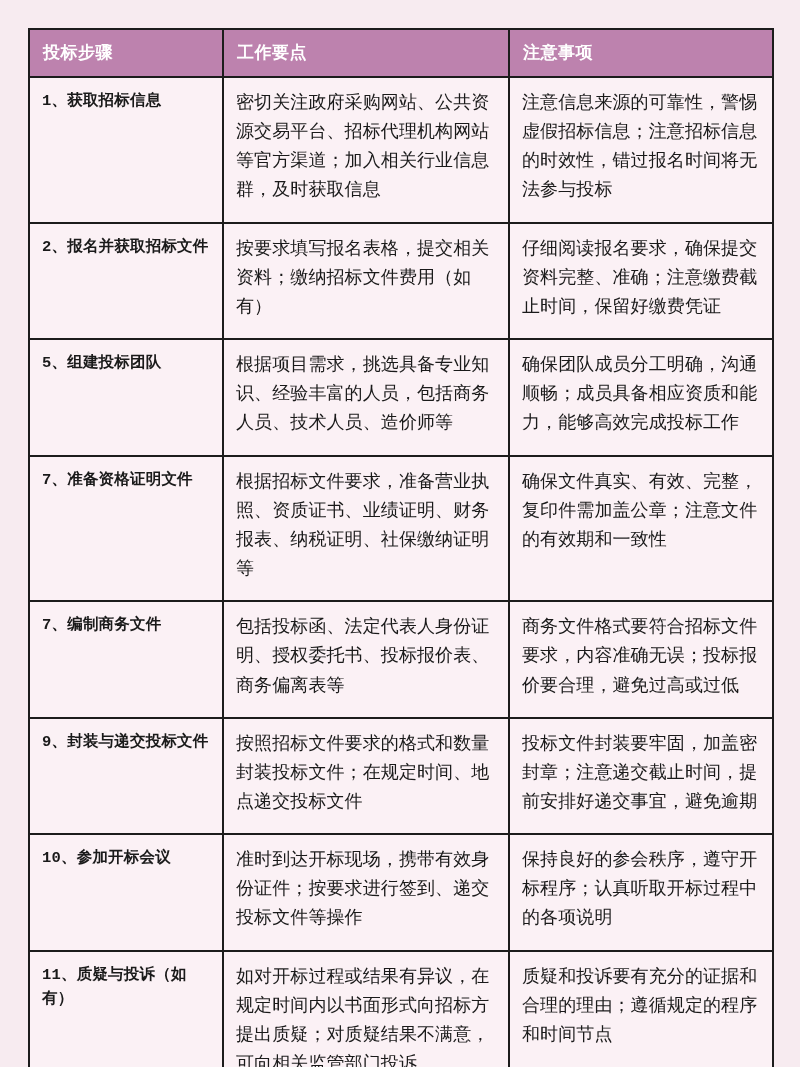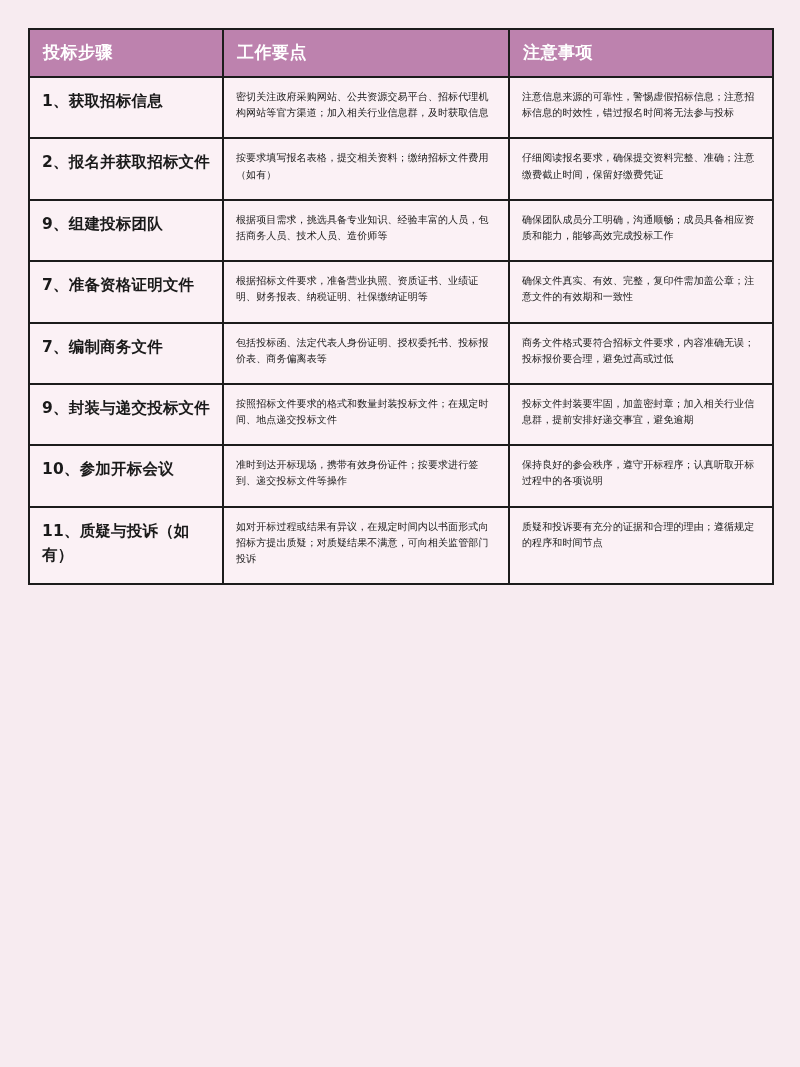--- a/index.html
+++ b/index.html
@@ -48,30 +48,31 @@
     border: 2px solid #1c1c1c;
     letter-spacing: 0.5px;
     vertical-align: middle;
   }
   tbody td {
     border: 2px solid #1c1c1c;
     background: #fbf1f5;
     vertical-align: top;
     padding: 11px 12px 16px 12px;
     color: #1a1a1a;
+    font-family: Liberation Mono, monospace;
   }
   tbody td.step {
     font-size: 15.5px;
     font-weight: bold;
     line-height: 1.55;
     letter-spacing: 0.2px;
   }
   tbody td.points,
   tbody td.notes {
-    font-size: 10px;
+    font-size: 18px;
     line-height: 1.62;
     letter-spacing: 0.1px;
   }
 </style>
 </head>
 <body>
 
 <div class="sheet">
   <div class="table-wrap">
     <table class="bid-table">
@@ -92,38 +93,38 @@
           <td class="step">1、获取招标信息</td>
           <td class="points">密切关注政府采购网站、公共资源交易平台、招标代理机构网站等官方渠道；加入相关行业信息群，及时获取信息</td>
           <td class="notes">注意信息来源的可靠性，警惕虚假招标信息；注意招标信息的时效性，错过报名时间将无法参与投标</td>
         </tr>
         <tr>
           <td class="step">2、报名并获取招标文件</td>
           <td class="points">按要求填写报名表格，提交相关资料；缴纳招标文件费用（如有）</td>
           <td class="notes">仔细阅读报名要求，确保提交资料完整、准确；注意缴费截止时间，保留好缴费凭证</td>
         </tr>
         <tr>
-          <td class="step">9、组建投标团队</td>
+          <td class="step">5、组建投标团队</td>
           <td class="points">根据项目需求，挑选具备专业知识、经验丰富的人员，包括商务人员、技术人员、造价师等</td>
           <td class="notes">确保团队成员分工明确，沟通顺畅；成员具备相应资质和能力，能够高效完成投标工作</td>
         </tr>
         <tr>
           <td class="step">7、准备资格证明文件</td>
           <td class="points">根据招标文件要求，准备营业执照、资质证书、业绩证明、财务报表、纳税证明、社保缴纳证明等</td>
           <td class="notes">确保文件真实、有效、完整，复印件需加盖公章；注意文件的有效期和一致性</td>
         </tr>
         <tr>
           <td class="step">7、编制商务文件</td>
           <td class="points">包括投标函、法定代表人身份证明、授权委托书、投标报价表、商务偏离表等</td>
           <td class="notes">商务文件格式要符合招标文件要求，内容准确无误；投标报价要合理，避免过高或过低</td>
         </tr>
         <tr>
           <td class="step">9、封装与递交投标文件</td>
           <td class="points">按照招标文件要求的格式和数量封装投标文件；在规定时间、地点递交投标文件</td>
-          <td class="notes">投标文件封装要牢固，加盖密封章；加入相关行业信息群，提前安排好递交事宜，避免逾期</td>
+          <td class="notes">投标文件封装要牢固，加盖密封章；注意递交截止时间，提前安排好递交事宜，避免逾期</td>
         </tr>
         <tr>
           <td class="step">10、参加开标会议</td>
           <td class="points">准时到达开标现场，携带有效身份证件；按要求进行签到、递交投标文件等操作</td>
           <td class="notes">保持良好的参会秩序，遵守开标程序；认真听取开标过程中的各项说明</td>
         </tr>
         <tr>
           <td class="step">11、质疑与投诉（如有）</td>
           <td class="points">如对开标过程或结果有异议，在规定时间内以书面形式向招标方提出质疑；对质疑结果不满意，可向相关监管部门投诉</td>
           <td class="notes">质疑和投诉要有充分的证据和合理的理由；遵循规定的程序和时间节点</td>

